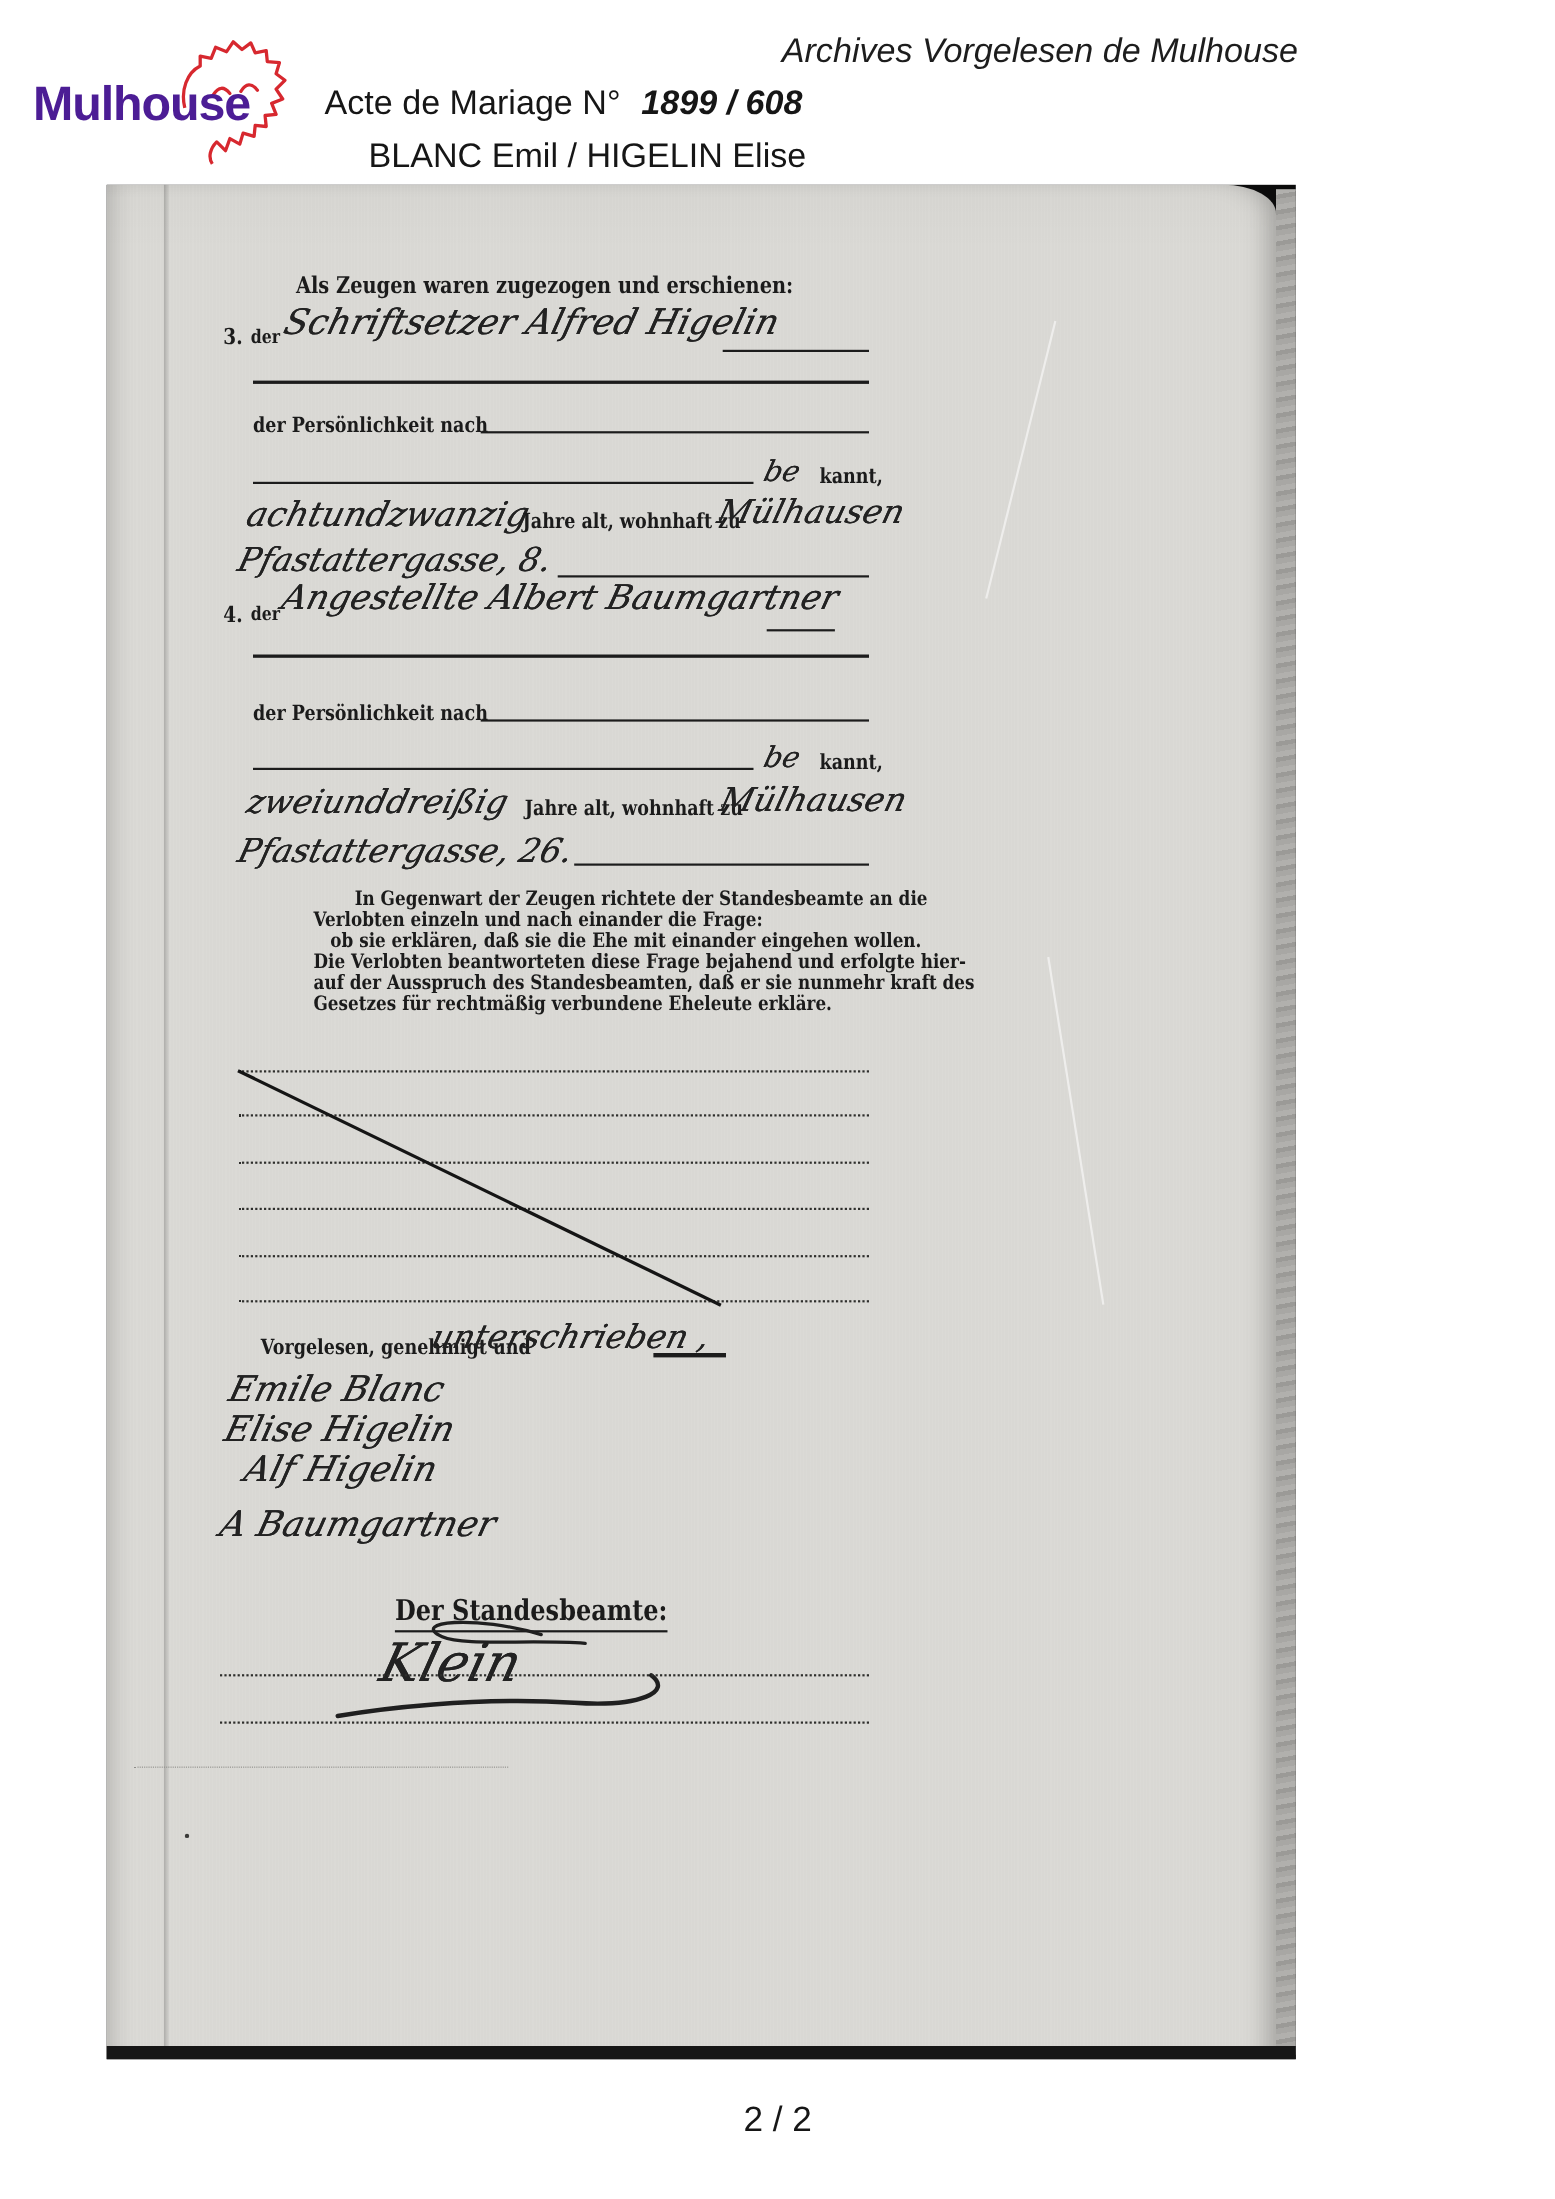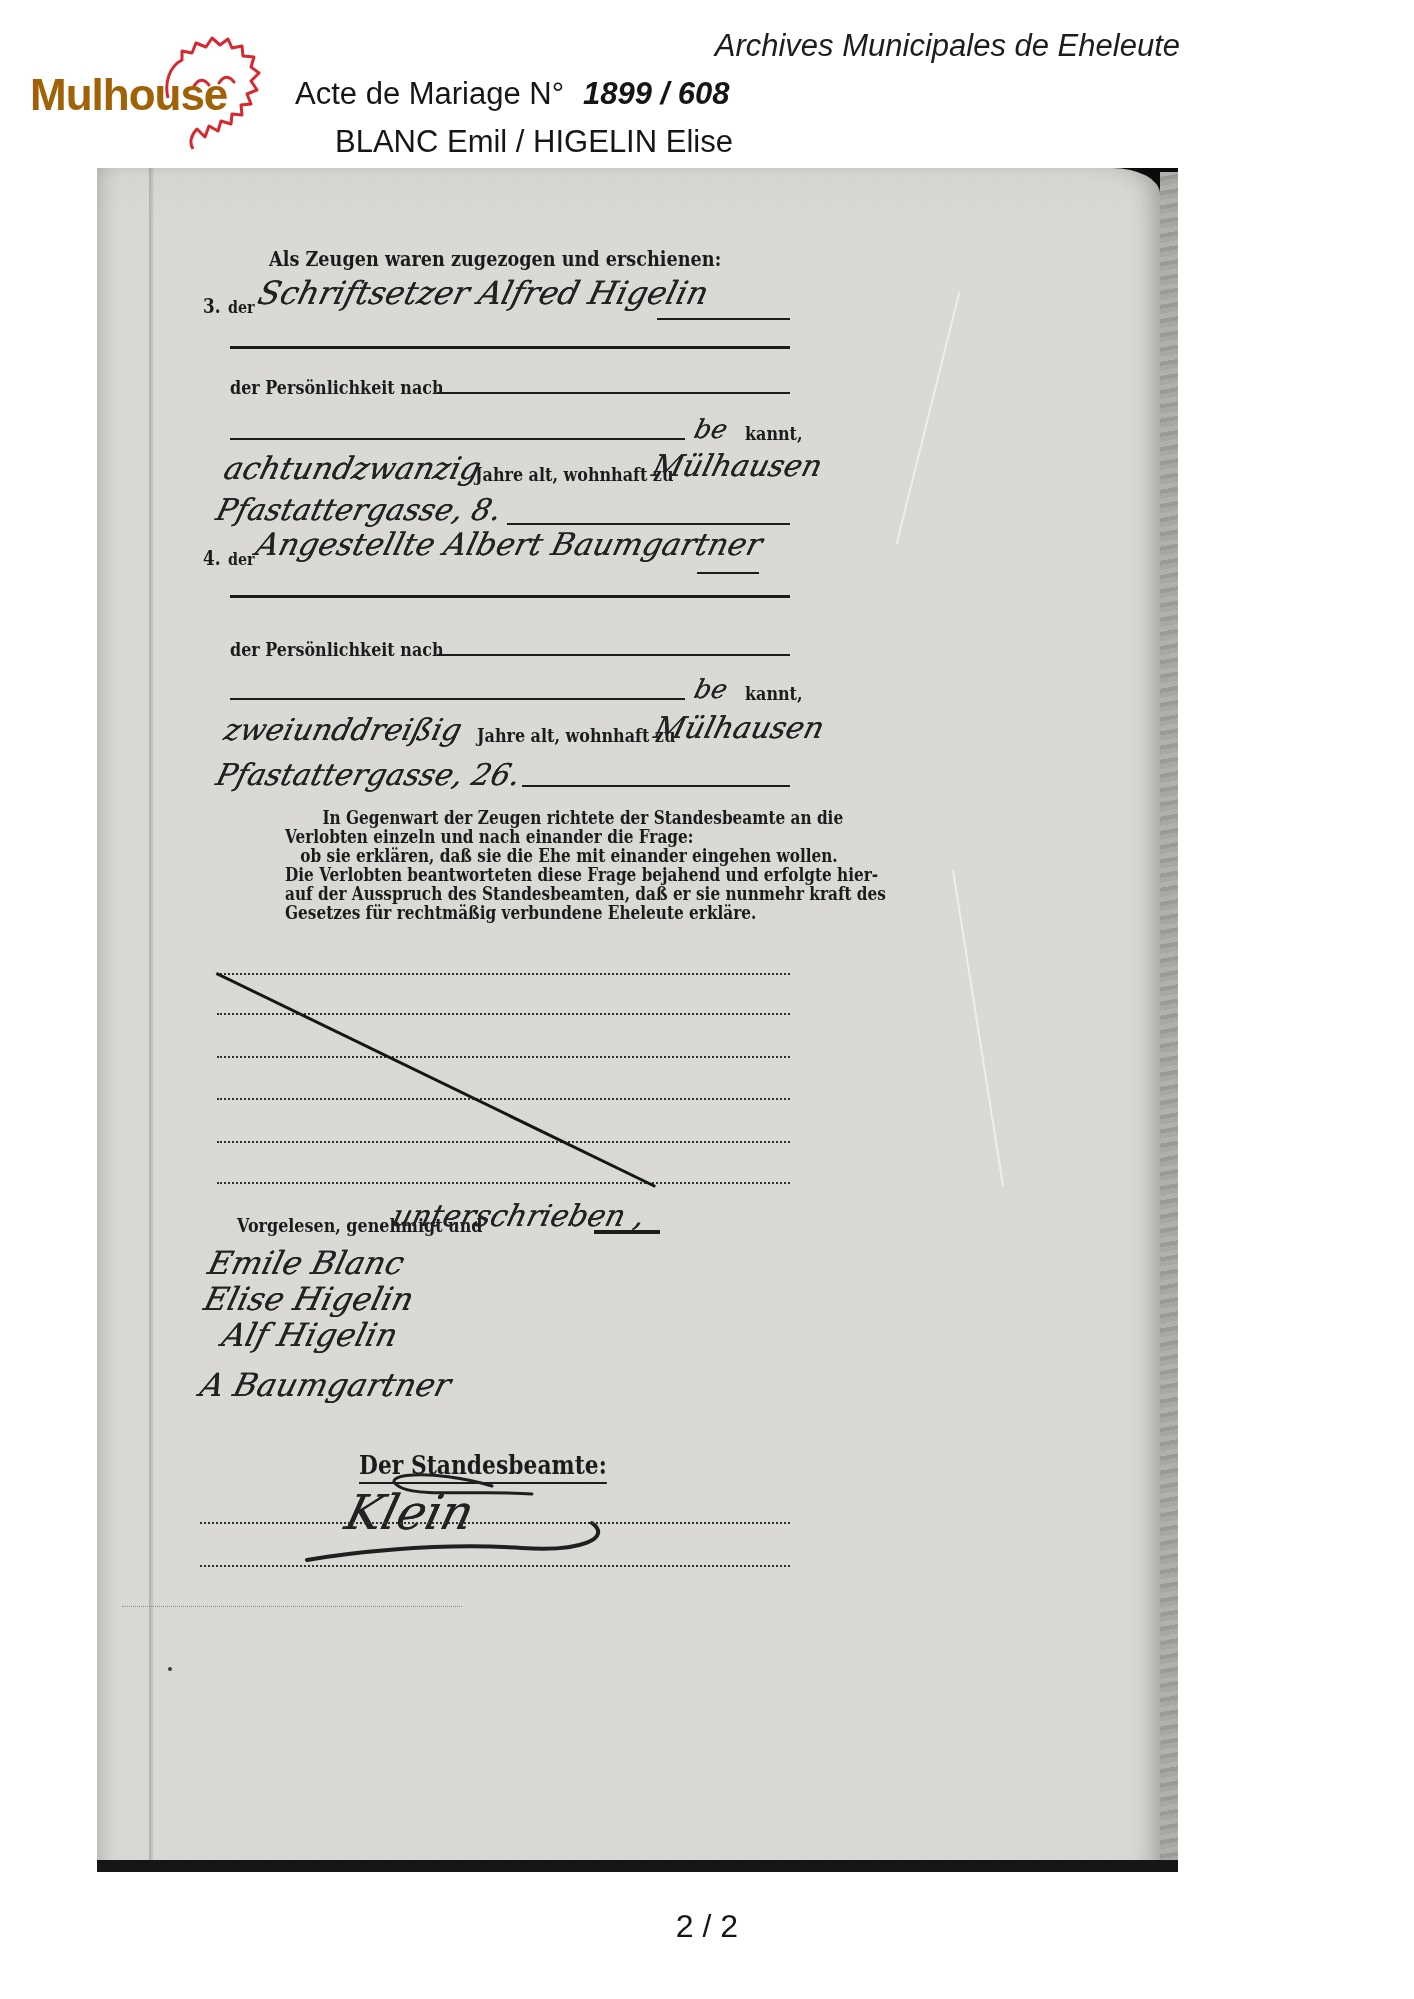--- a/index.html
+++ b/index.html
@@ -3,21 +3,21 @@
 <meta charset="utf-8">
 <style>
   html,body{margin:0;padding:0;background:#ffffff;}
   body{width:1414px;height:1999px;position:relative;overflow:hidden;
        font-family:"Liberation Sans",sans-serif;}
   .abs{position:absolute;}
   
   .hdr-sans{color:#161616;font-size:31px;white-space:nowrap;}
   .hdr-bold{font-weight:bold;}
   .hdr-italic{font-style:italic;color:#1d1d1d;}
-  .logo-text{color:#a16207;font-weight:bold;font-size:44px;letter-spacing:-1px;white-space:nowrap;}
+  .logo-text{color:#4c1d95;font-weight:bold;font-size:44px;letter-spacing:-1px;white-space:nowrap;}
   
   .scan{left:97px;top:168px;width:1081px;height:1704px;background:#0b0b0b;}
   .page{left:0;top:0;width:1063px;height:1700px;background:#d9d8d4;
         border-top-right-radius:48px 26px;
         background-image:repeating-linear-gradient(90deg,rgba(255,255,255,.05) 0 1px,rgba(0,0,0,0) 1px 3px),
                          linear-gradient(180deg,rgba(0,0,0,.02),rgba(0,0,0,0) 60px);
         box-shadow:inset -20px 0 24px -14px rgba(0,0,0,.28), inset 18px 0 20px -14px rgba(0,0,0,.18);}
   .edge-strip{left:1063px;top:4px;width:18px;height:1696px;
         background:repeating-linear-gradient(170deg,#b1b0ad 0 5px,#9b9a97 5px 9px,#a8a7a4 9px 14px);}
   .crease{left:52px;top:0;width:5px;height:1700px;
@@ -36,21 +36,21 @@
   .para-line{font-family:"DejaVu Serif",serif;font-weight:bold;color:#1b1b1b;font-size:18px;
         line-height:19px;white-space:nowrap;}
   .para-wrap{transform:scaleX(.85);transform-origin:0 0;}
   .diag{border-top:3px solid #151515;height:0;transform-origin:0 0;}
   .ink-dot{width:4px;height:4px;border-radius:50%;background:#3a3a38;}
 </style>
 </head>
 <body>
 
 <div class="abs" style="left:700px;top:28px;width:480px;text-align:right;">
-  <span class="hdr-sans hdr-italic">Archives Municipales de Eheleute</span>
+  <span class="hdr-sans hdr-italic">Archives Vorgelesen de Mulhouse</span>
 </div>
 
 <div class="abs" style="left:30px;top:36px;width:230px;height:110px;">
   <svg class="abs" style="left:130px;top:0;" width="105" height="115" viewBox="0 0 105 115">
     <path d="M8,62 C4,46 10,30 22,24 L22,15 L32,17 L36,7 L46,11 L52,2 L60,9 L68,3 L72,12 L82,10 L83,20 L94,21 L91,31 L99,37 L91,45 L97,54 L87,58 L91,68 L81,69 L82,79 L72,78 L71,88 L61,85 L58,95 L49,90 L45,101 L37,93 C31,99 29,107 33,113" fill="none" stroke="#d7282f" stroke-width="3" stroke-linejoin="round"></path>
     <path d="M34,50 q7,-11 15,-1" fill="none" stroke="#d7282f" stroke-width="3" stroke-linecap="round"></path>
     <path d="M59,47 q7,-11 15,-1" fill="none" stroke="#d7282f" stroke-width="3" stroke-linecap="round"></path>
   </svg>
   <span class="abs logo-text" style="left:0;top:34px;">Mulhouse</span>
 </div>

